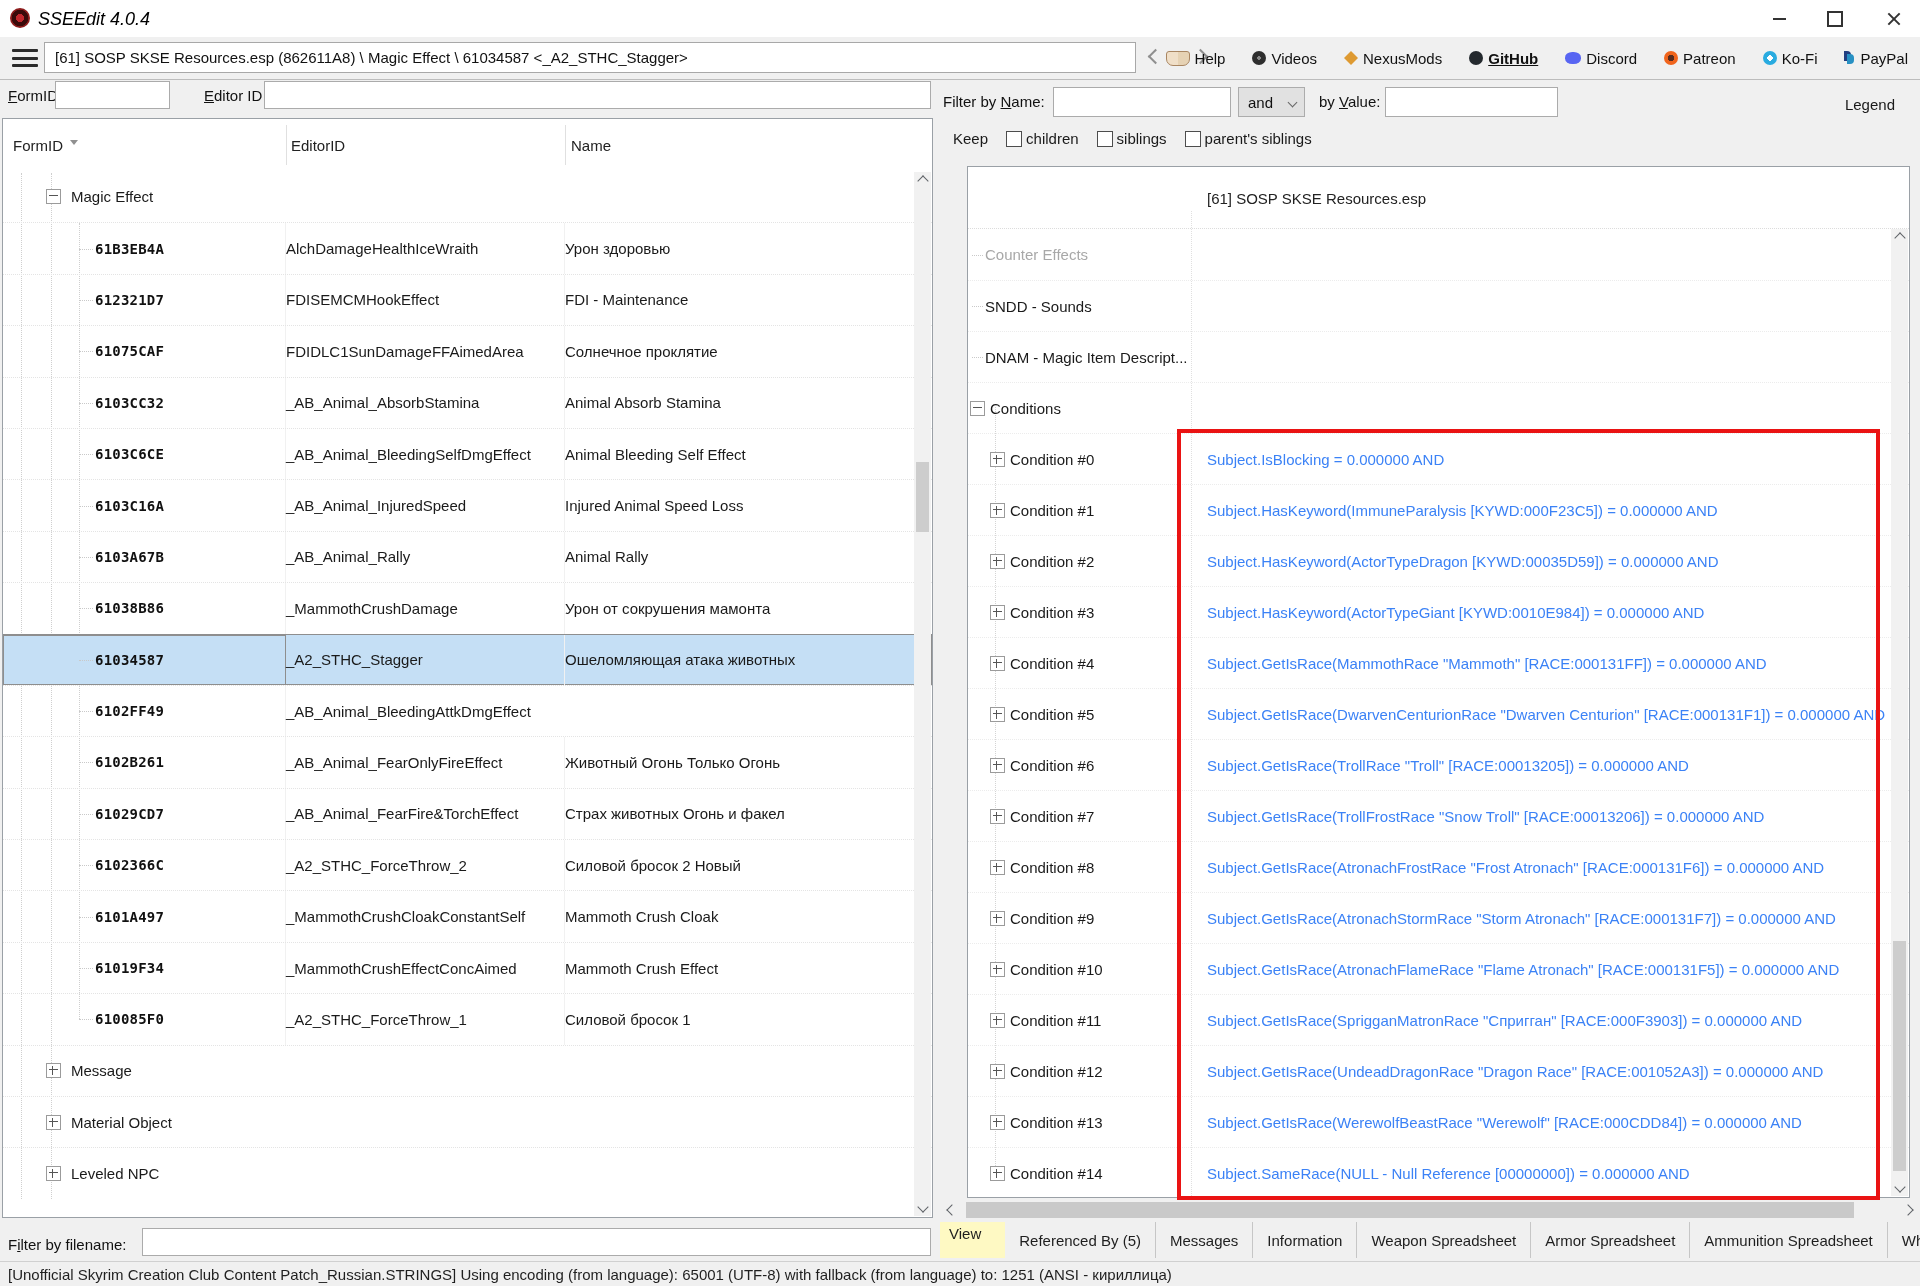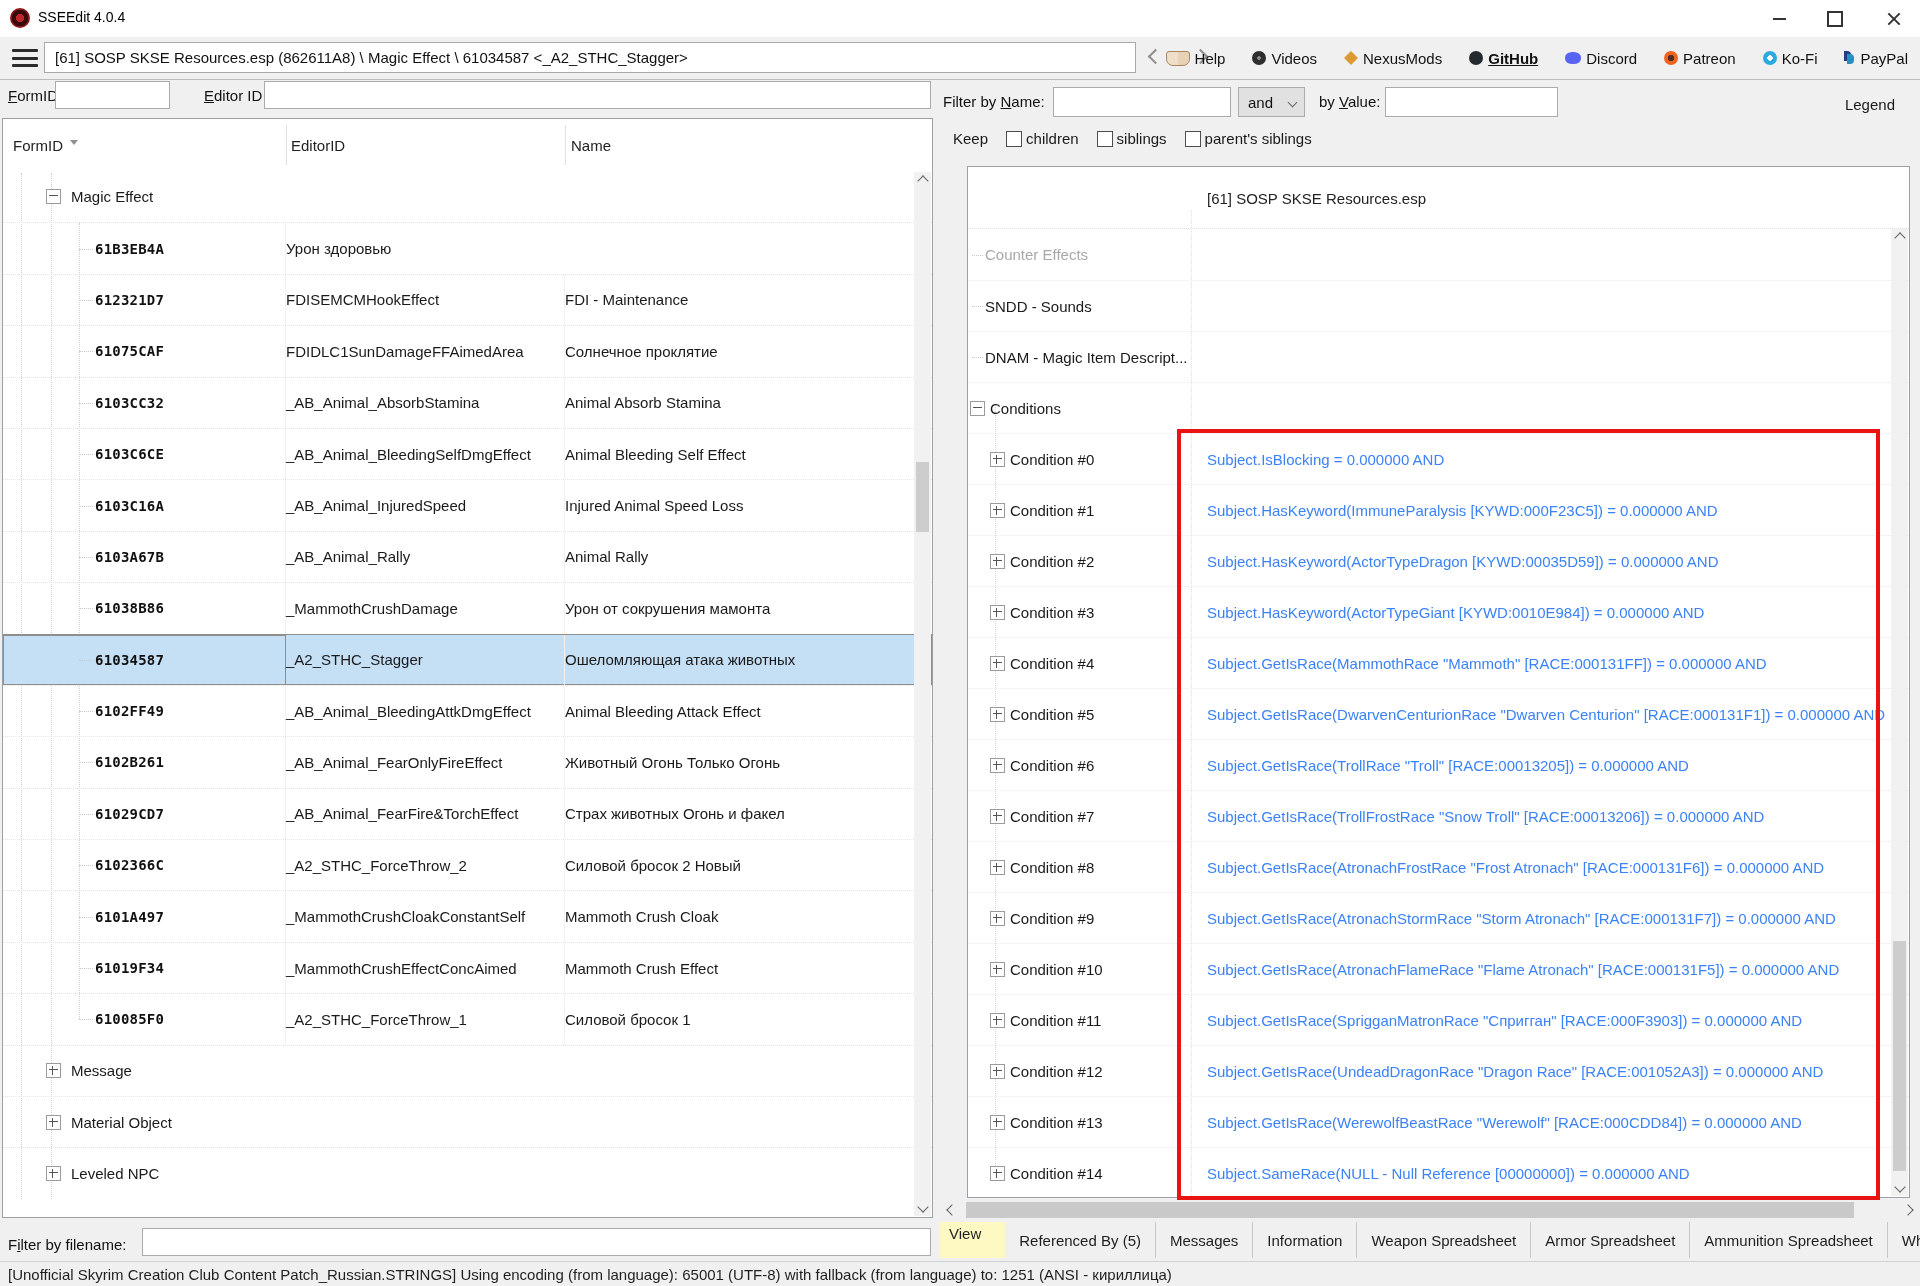--- a/index.html
+++ b/index.html
@@ -5,21 +5,21 @@
   html,body{margin:0;padding:0;background:#fff;}
   body{width:1920px;height:1286px;position:relative;overflow:hidden;
        font-family:"Liberation Sans",sans-serif;font-size:15px;color:#1a1a1a;
        -webkit-font-smoothing:antialiased;}
   .abs{position:absolute;}
 
   
   #titlebar{left:0;top:0;width:1920px;height:37px;background:#fff;}
   #appicon{left:10px;top:8px;width:20px;height:20px;border-radius:50%;
            background:radial-gradient(circle at 50% 50%,#c1272d 0 28%,#3a0a0a 29% 58%,#8c1b1b 59% 100%);}
-  #apptitle{left:38px;top:9px;font-size:14px;color:#000;}
+  #apptitle{left:38px;top:9px;font-size:18px;color:#000;font-style:italic;}
   .winbtn{top:0;width:46px;height:37px;display:flex;align-items:center;justify-content:center;}
   #btn-min{left:1756px;} #btn-max{left:1812px;} #btn-close{left:1871px;}
   #btn-min .bar{width:13px;height:2px;background:#333;}
   #btn-max .box{width:12px;height:12px;border:2px solid #333;}
   #btn-close .x{position:relative;width:14px;height:14px;}
   #btn-close .x::before,#btn-close .x::after{content:"";position:absolute;left:-1px;top:6px;width:16px;height:2px;background:#333;}
   #btn-close .x::before{transform:rotate(45deg);} #btn-close .x::after{transform:rotate(-45deg);}
 
   
   #toolbar{left:0;top:37px;width:1920px;height:43px;background:#f0f0f0;border-bottom:1px solid #bcbcbc;box-sizing:border-box;}
@@ -228,20 +228,21 @@
       <div class="lrow grp">
           <div>
             <span class="pm minus"></span>
             <span>Magic Effect</span>
           </div>
         </div>
       <div class="lrow rec">
           <div class="c1">
             <span class="fid">61B3EB4A</span>
           </div>
+          <div>AlchDamageHealthIceWraith</div>
           <div>Урон здоровью</div>
         </div>
       <div class="lrow rec">
           <div class="c1">
             <span class="fid">612321D7</span>
           </div>
           <div>FDISEMCMHookEffect</div>
           <div>FDI - Maintenance</div>
         </div>
       <div class="lrow rec">
@@ -291,21 +292,20 @@
             <span class="fid">61034587</span>
           </div>
           <div>_A2_STHC_Stagger</div>
           <div>Ошеломляющая атака животных</div>
         </div>
       <div class="lrow rec">
           <div class="c1">
             <span class="fid">6102FF49</span>
           </div>
           <div>_AB_Animal_BleedingAttkDmgEffect</div>
-          <div>Animal Bleeding Attack Effect</div>
         </div>
       <div class="lrow rec">
           <div class="c1">
             <span class="fid">6102B261</span>
           </div>
           <div>_AB_Animal_FearOnlyFireEffect</div>
           <div>Животный Огонь Только Огонь</div>
         </div>
       <div class="lrow rec">
           <div class="c1">

